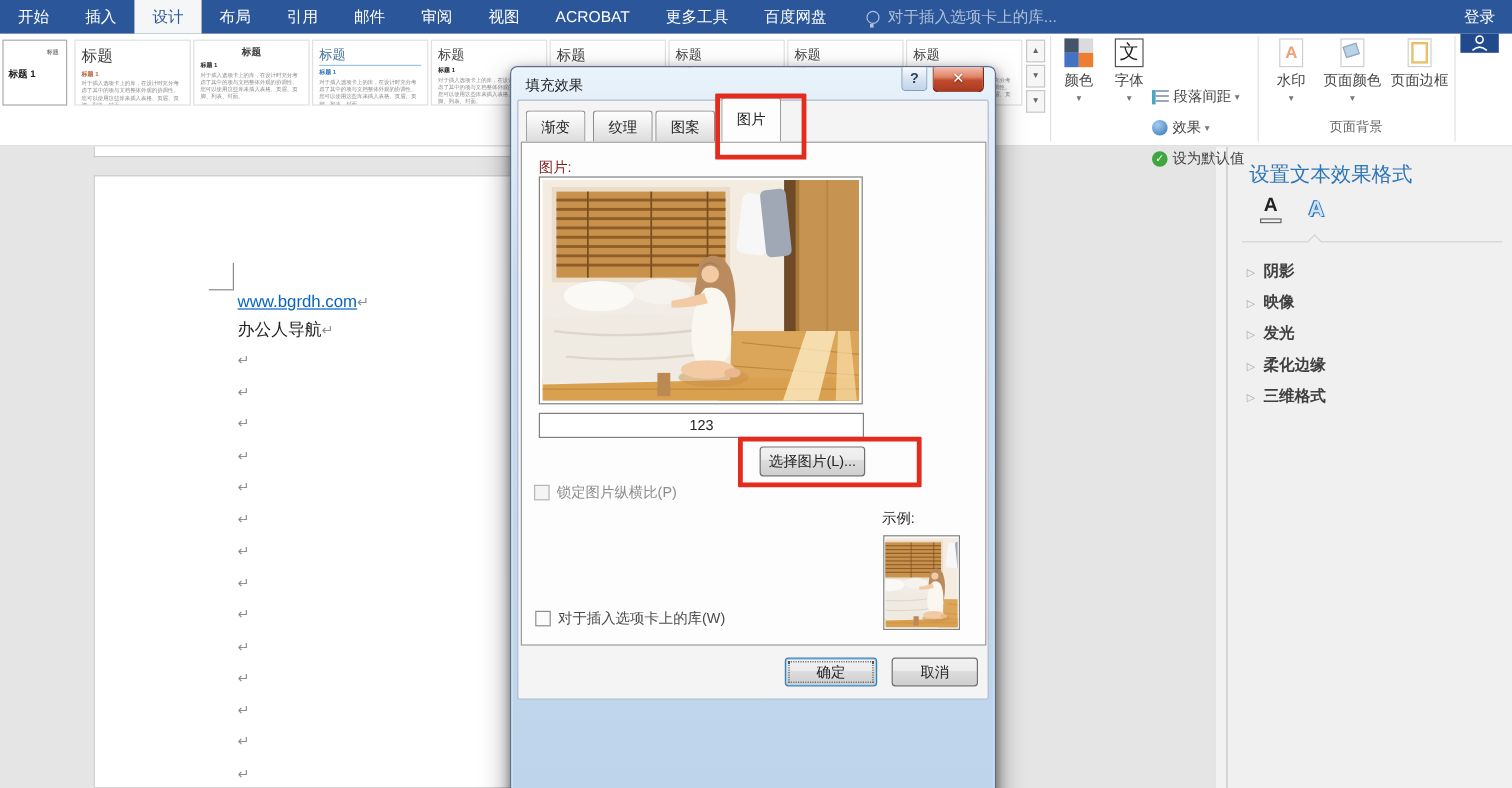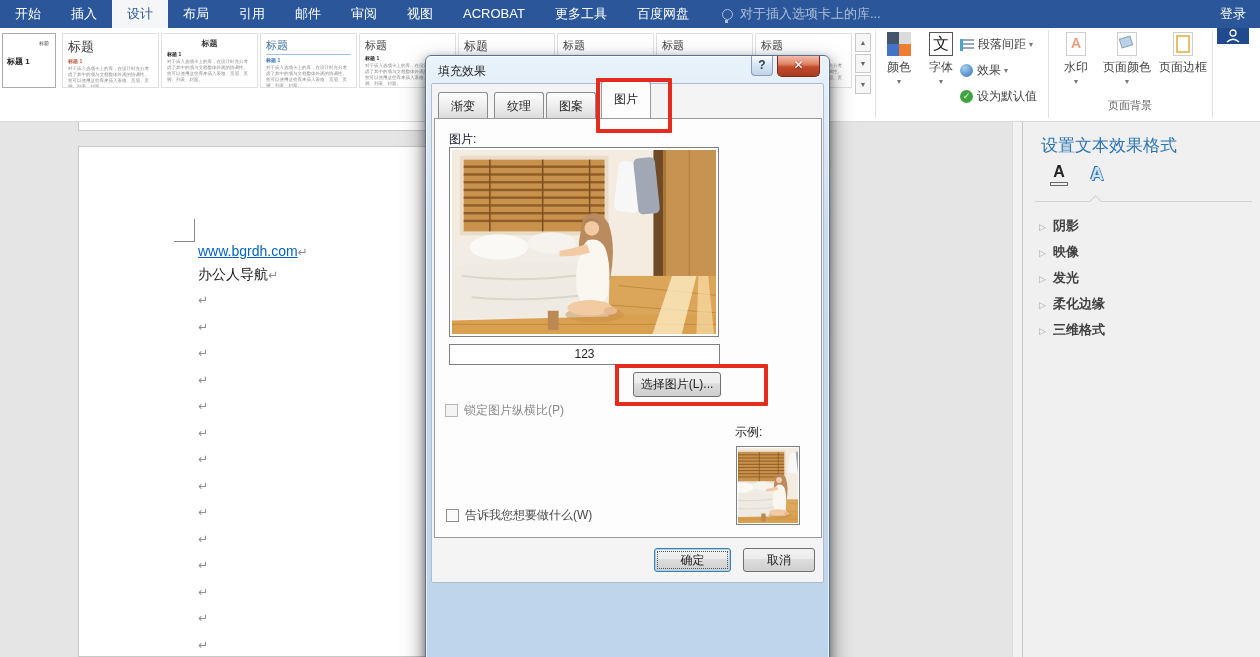--- a/index.html
+++ b/index.html
@@ -35,21 +35,21 @@
   .gcard.v5 .t { font-size:12px; }
   .gscroll { position:absolute; left:855px; width:16px; height:19px; border:1px solid #C9C9C9; background:#F6F6F6; font-size:7px; color:#666; text-align:center; line-height:18px; }
   .rsep { position:absolute; top:2px; width:1px; height:88px; background:#E2E2E2; }
   .rbtn { position:absolute; top:4px; text-align:center; color:#444; font-size:12px; cursor:default; }
   .rbtn .lbl { display:block; margin-top:3px; }
   .rbtn .dd { display:block; font-size:8px; color:#777; margin-top:1px; }
   .ic-colors { width:24px; height:24px; margin:0 auto; display:grid; grid-template-columns:12px 12px; grid-template-rows:12px 12px; }
   .ic-colors i:nth-child(1){background:#44546A;} .ic-colors i:nth-child(2){background:#D9DBDD;}
   .ic-colors i:nth-child(3){background:#4472C4;} .ic-colors i:nth-child(4){background:#ED7D31;}
   .ic-font { width:24px; height:24px; margin:0 auto; border:1px solid #555; font-size:16px; line-height:22px; color:#222; background:#fff; }
-  .rrow { position:absolute; left:960px; display:flex; align-items:center; font-size:12px; color:#444; white-space:nowrap; }
+  .rrow { position:absolute; left:960px; display:flex; align-items:center; font-size:12px; color:#444; white-space:nowrap;margin-top:36px; }
   .rrow .dd2 { font-size:8px; color:#777; margin-left:3px; }
   .ic-para { width:14px; height:12px; margin-right:4px; background:linear-gradient(#9AA7B8 2px,transparent 2px,transparent 4px,#9AA7B8 4px,#9AA7B8 6px,transparent 6px,transparent 8px,#9AA7B8 8px,#9AA7B8 10px,transparent 10px); border-left:3px solid #4BA6C6; }
   .ic-fx { width:13px; height:13px; border-radius:50%; background:radial-gradient(circle at 35% 30%,#A7CCEF,#2E75B6); margin-right:4px; }
   .ic-def { width:13px; height:13px; border-radius:50%; background:#3FA53F; color:#fff; font-size:9px; line-height:13px; text-align:center; margin-right:4px; }
   .ic-page { width:20px; height:24px; background:#fff; border:1px solid #CFCFCF; margin:0 auto; position:relative; }
   .ic-page .a { position:absolute; left:0; right:0; top:2px; font-size:14px; font-weight:bold; color:#EDA075; }
   .ic-bucket { position:absolute; left:2px; top:4px; width:12px; height:10px; background:#BBD3E8; transform:rotate(-18deg); border:1px solid #8FA8C0; }
   .ic-border2 { position:absolute; inset:2px; border:2px solid #E8C06B; }
   .grp-label { position:absolute; top:70px; font-size:11px; color:#666; text-align:center; }
 
@@ -80,21 +80,21 @@
 
   
   .dialog { position:absolute; left:425px; top:55px; width:405px; height:619px; background:linear-gradient(180deg,#E9F3FB,#C9DCEF 28%,#BDD4EA); border:1px solid #5D6E93; border-radius:6px 6px 4px 4px; box-shadow:inset 0 0 0 1px rgba(255,255,255,.65), 0 10px 22px rgba(0,0,0,.5), 0 3px 8px rgba(0,0,0,.35); z-index:10; }
   .dlg-title { position:absolute; left:12px; top:7px; font-size:12px; color:#1E1E1E; }
   .cap-help { position:absolute; left:325px; top:0; width:22px; height:20px; background:linear-gradient(#FBFDFE,#D8E4F2 50%,#C2D4E9); border:1px solid #8A9CB8; border-top:none; border-radius:0 0 4px 4px; text-align:center; line-height:18px; font-size:12px; font-weight:bold; color:#29435E; cursor:pointer; }
   .cap-close { position:absolute; left:351px; top:0; width:43px; height:21px; background:linear-gradient(#F4BCAD,#E08565 40%,#C04C2E 55%,#A93A20); border:1px solid #7E2716; border-top:none; border-radius:0 0 5px 5px; text-align:center; line-height:19px; font-size:12px; font-weight:bold; color:#fff; text-shadow:0 1px 2px rgba(0,0,0,.5); cursor:pointer; }
   .dlg-client { position:absolute; left:5px; top:27px; width:393px; height:500px; background:#F4F4F4; border:1px solid #AEBBD0; border-radius:2px; }
   .dtab { position:absolute; top:36px; height:26px; line-height:26px; padding:0 12px; font-size:12px; background:linear-gradient(#FEFEFE,#F0F0F0 45%,#DCDCDC); border:1px solid #8C8C8C; border-bottom:none; border-radius:3px 3px 0 0; color:#222; z-index:2; cursor:pointer; }
   .dtab.active { top:25px; height:37px; line-height:34px; background:#FDFDFD; border-color:#9A9A9A; z-index:4; }
   .dlg-page { position:absolute; left:8px; top:62px; width:388px; height:420px; background:#FDFDFD; border:1px solid #9A9A9A; z-index:3; }
-  .lbl-pic { position:absolute; left:14px; top:12px; font-size:12px; color:#0f172a; }
+  .lbl-pic { position:absolute; left:14px; top:12px; font-size:12px; color:#7f1d1d; }
   .photo-frame { position:absolute; left:14px; top:28px; width:270px; height:190px; background:#fff; border:1px solid #808080; padding:2px; }
   .photo-frame svg { width:100%; height:100%; display:block; }
   .caption-box { position:absolute; left:14px; top:225px; width:271px; height:21px; background:#fff; border:1px solid #808080; text-align:center; line-height:19px; font-size:12px; color:#222; }
   .btn { background:linear-gradient(#F2F2F2,#EBEBEB 45%,#DDDDDD 46%,#CFCFCF); border:1px solid #707070; border-radius:3px; font-size:12px; color:#222; text-align:center; cursor:pointer; }
   .btn-select { position:absolute; left:198px; top:253px; width:88px; height:25px; line-height:23px; }
   .redbox { position:absolute; border:4px solid #E32B1E; z-index:6; border-radius:1px; }
   .redbox.tabbox { left:-255px; top:-40px; width:76px; height:55px; }
   .redbox.btnbox { left:180px; top:245px; width:153px; height:42px; }
   .chkrow { position:absolute; display:flex; align-items:center; }
   .chk { width:13px; height:13px; border:1px solid #B6B6B6; background:#F4F4F4; margin-right:6px; }
@@ -398,21 +398,21 @@
 
       <div class="lbl-sample">示例:</div>
       <div class="sample-frame">
         <svg viewBox="35 0 160 190" preserveAspectRatio="xMidYMid slice">
             <use href="#photoScene"></use>
           </svg>
       </div>
 
       <div class="chkrow" style="left:11px;top:388px">
         <span class="chk en"></span>
-        <span class="chklbl">告诉我您想要做什么(W)</span>
+        <span class="chklbl">对于插入选项卡上的库(W)</span>
       </div>
     </div>
 
     <div class="btn btn-ok">确定</div>
     <div class="btn btn-cancel">取消</div>
   </div>
 
 </div>
 
 </body></html>

